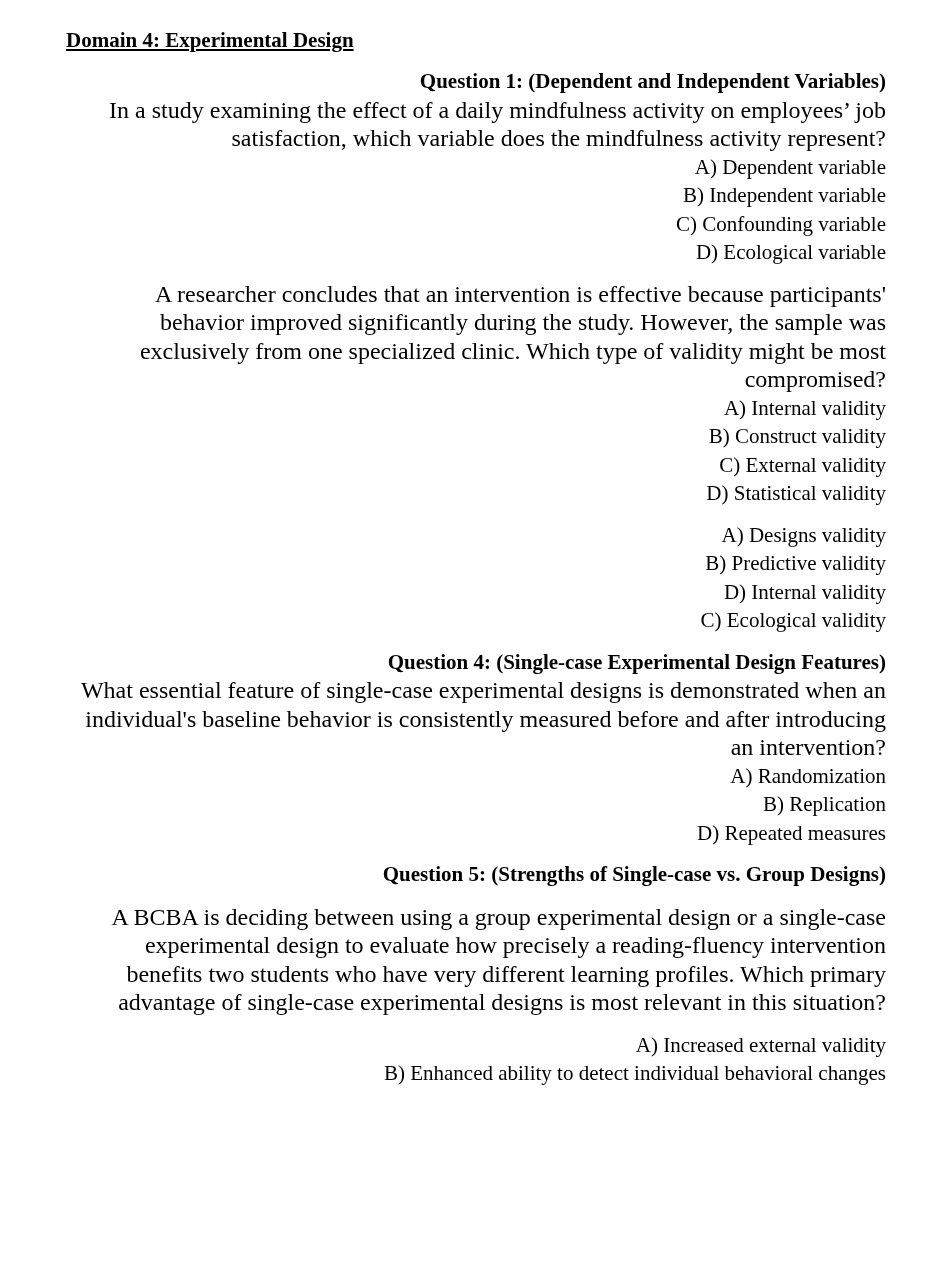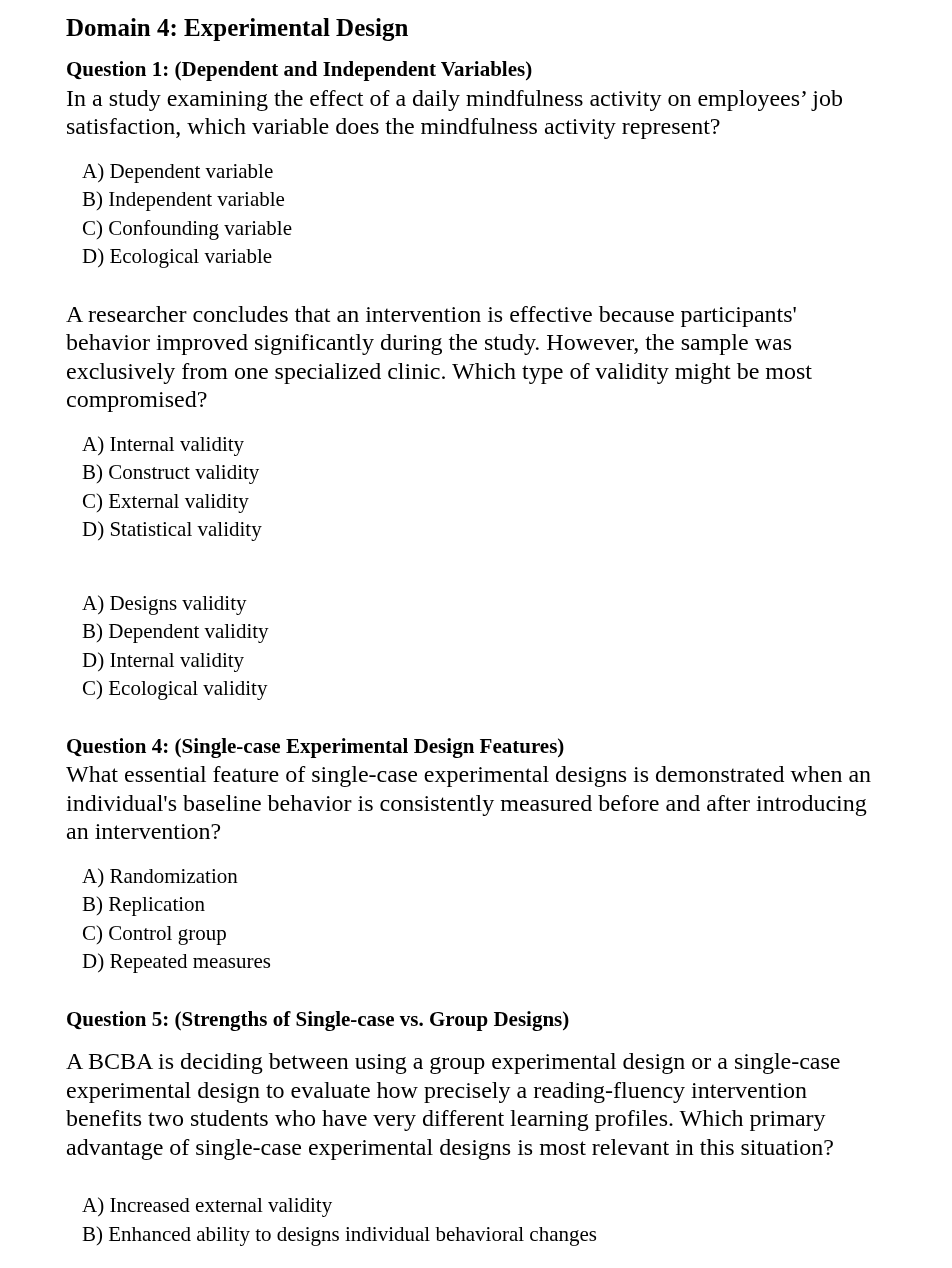--- a/index.html
+++ b/index.html
@@ -14,52 +14,54 @@
     font-family: "Liberation Serif", "DejaVu Serif", serif;
     color: #000000;
   }
   .page {
     position: relative;
     padding: 13px 0 0 66px;
     width: 820px;
   }
   .domain-title {
     font-weight: bold;
-    font-size: 25px;
+    font-size: 21px;
+    text-decoration: underline;
     text-underline-offset: 2px;
     line-height: 30px;
-    margin: 0 0 12px 0;
+    margin: 12px 0 12px 0;
   }
   .question {
     margin: 0;
+    text-align: right;
   }
   .q-title {
     font-weight: bold;
     font-size: 21px;
     line-height: 28.5px;
     margin: 0;
   }
   .q-body {
     font-size: 24px;
     line-height: 28.5px;
     margin: 0;
   }
   .opts {
     list-style: none;
-    margin: 16px;
+    margin: 0;
     padding: 0;
   }
   .opt {
     font-size: 21px;
     line-height: 28.5px;
     margin: 0;
   }
   .gap { height: 13px; }
   .q5 .q-title { margin-bottom: 14px; }
-  .q5 .q-body { margin-bottom: 30px; }
+  .q5 .q-body { margin-bottom: 14px; }
 </style>
 </head>
 <body>
 
 <div class="page">
   <h1 class="domain-title">Domain 4: Experimental Design</h1>
 
   <section class="question">
     <p class="q-title">Question 1: (Dependent and Independent Variables)</p>
     <p class="q-body">In a study examining the effect of a daily mindfulness activity on employees’ job satisfaction, which variable does the mindfulness activity represent?</p>
@@ -79,40 +81,39 @@
       <li class="opt">B) Construct validity</li>
       <li class="opt">C) External validity</li>
       <li class="opt">D) Statistical validity</li>
     </ul>
   </section>
   <div class="gap"></div>
 
   <section class="question">
     <ul class="opts">
       <li class="opt">A) Designs validity</li>
-      <li class="opt">B) Dependent validity</li>
+      <li class="opt">B) Predictive validity</li>
       <li class="opt">D) Internal validity</li>
       <li class="opt">C) Ecological validity</li>
     </ul>
   </section>
   <div class="gap"></div>
 
   <section class="question">
     <p class="q-title">Question 4: (Single-case Experimental Design Features)</p>
     <p class="q-body">What essential feature of single-case experimental designs is demonstrated when an individual's baseline behavior is consistently measured before and after introducing an intervention?</p>
     <ul class="opts">
       <li class="opt">A) Randomization</li>
       <li class="opt">B) Replication</li>
-      <li class="opt">C) Control group</li>
       <li class="opt">D) Repeated measures</li>
     </ul>
   </section>
   <div class="gap"></div>
 
   <section class="question q5">
     <p class="q-title">Question 5: (Strengths of Single-case vs. Group Designs)</p>
     <p class="q-body">A BCBA is deciding between using a group experimental design or a single-case experimental design to evaluate how precisely a reading-fluency intervention benefits two students who have very different learning profiles. Which primary advantage of single-case experimental designs is most relevant in this situation?</p>
     <ul class="opts">
       <li class="opt">A) Increased external validity</li>
-      <li class="opt">B) Enhanced ability to designs individual behavioral changes</li>
+      <li class="opt">B) Enhanced ability to detect individual behavioral changes</li>
     </ul>
   </section>
 </div>
 
 </body></html>

